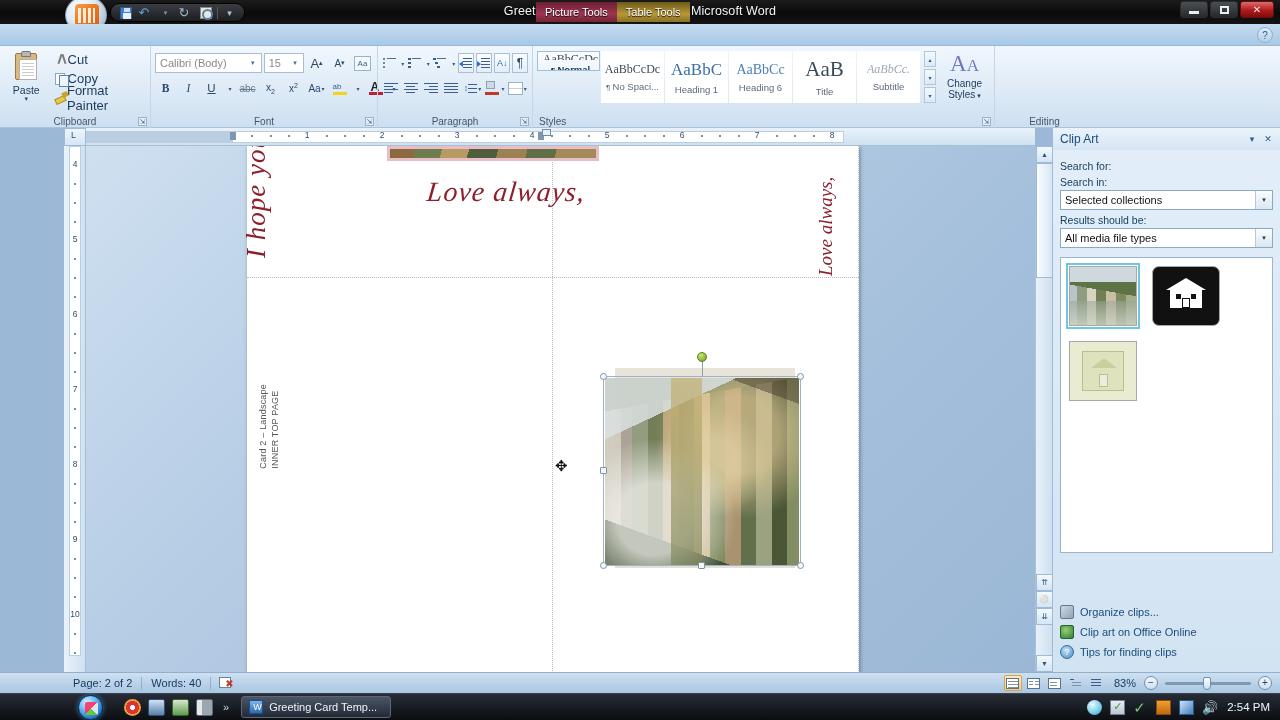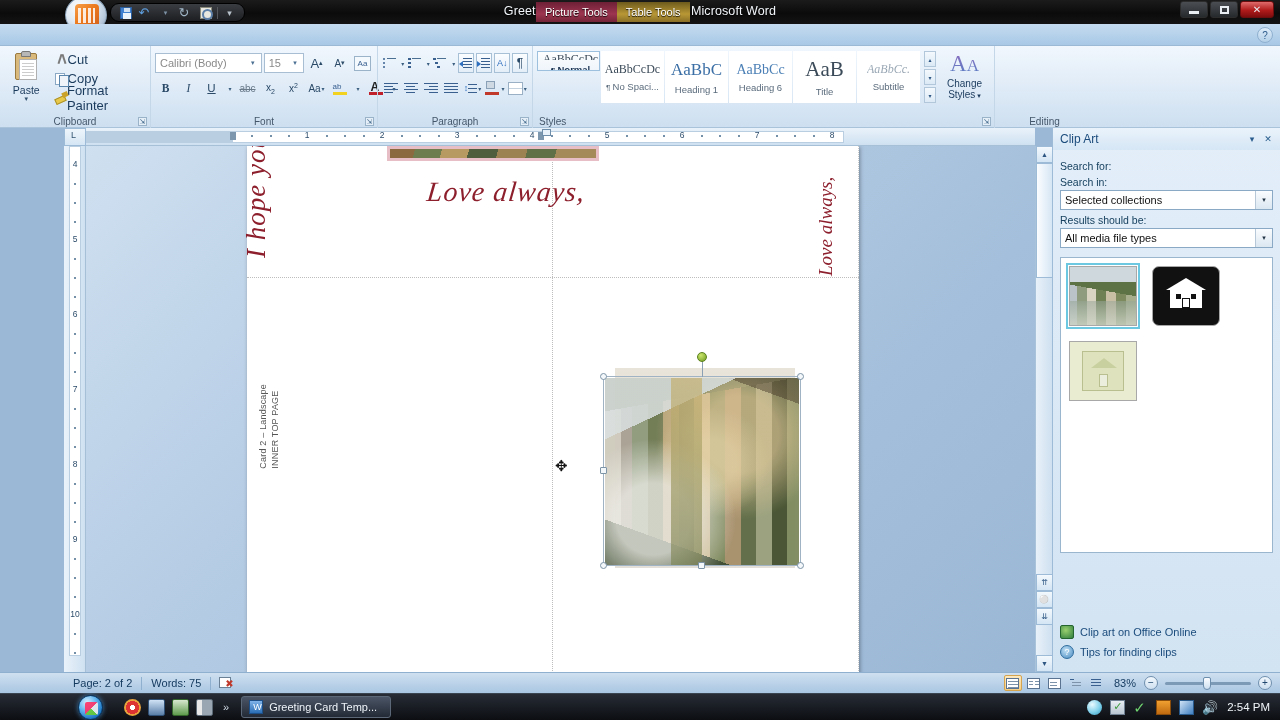--- a/index.html
+++ b/index.html
@@ -946,35 +946,39 @@
                   <span class="gd"></span>
                 </span>
             </div>
           </div>
         </div>
       </div>
     </div>
 
     <div class="pane-links">
       <div class="plink">
+        <span class="lico org"></span>
+        <u>Organize clips...</u>
+      </div>
+      <div class="plink">
         <span class="lico onl"></span>
         <u>Clip art on Office Online</u>
       </div>
       <div class="plink">
         <span class="lico tip">?</span>
         <u>Tips for finding clips</u>
       </div>
     </div>
   </div>
 
   <div class="statusbar">
     <div style="width:64px"></div>
     <div class="sb-item">Page: 2 of 2</div>
     <div class="sb-sep"></div>
-    <div class="sb-item">Words: 75</div>
+    <div class="sb-item">Words: 40</div>
     <div class="sb-sep"></div>
     <div class="sb-proof">
         <span class="bk"></span>
         <span class="x">✖</span>
       </div>
 
     <div class="sb-right">
       <div class="view-btn on">
         <span class="vb-ico">
             <i style="top:2px"></i>

